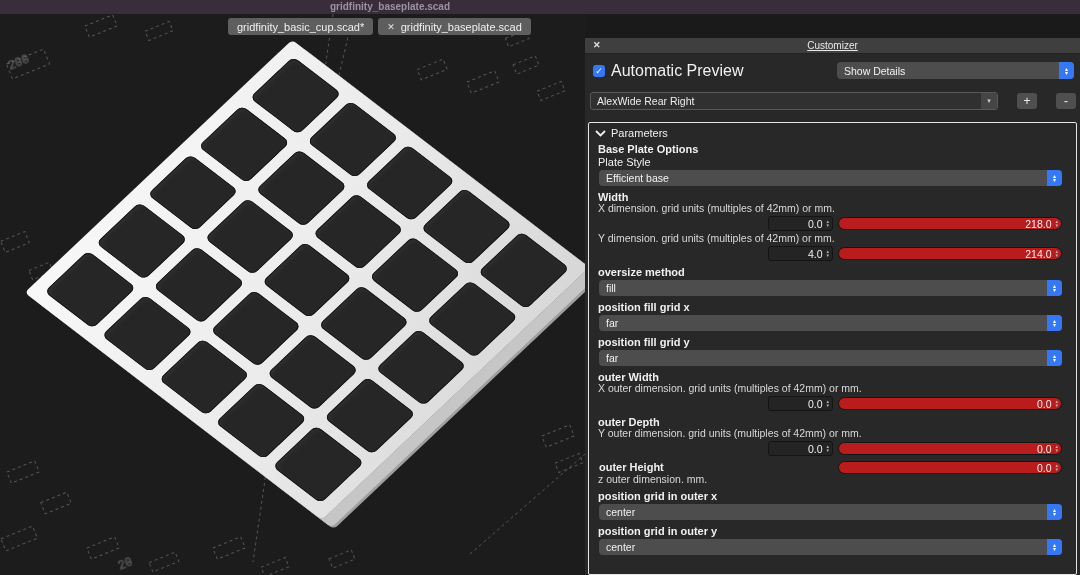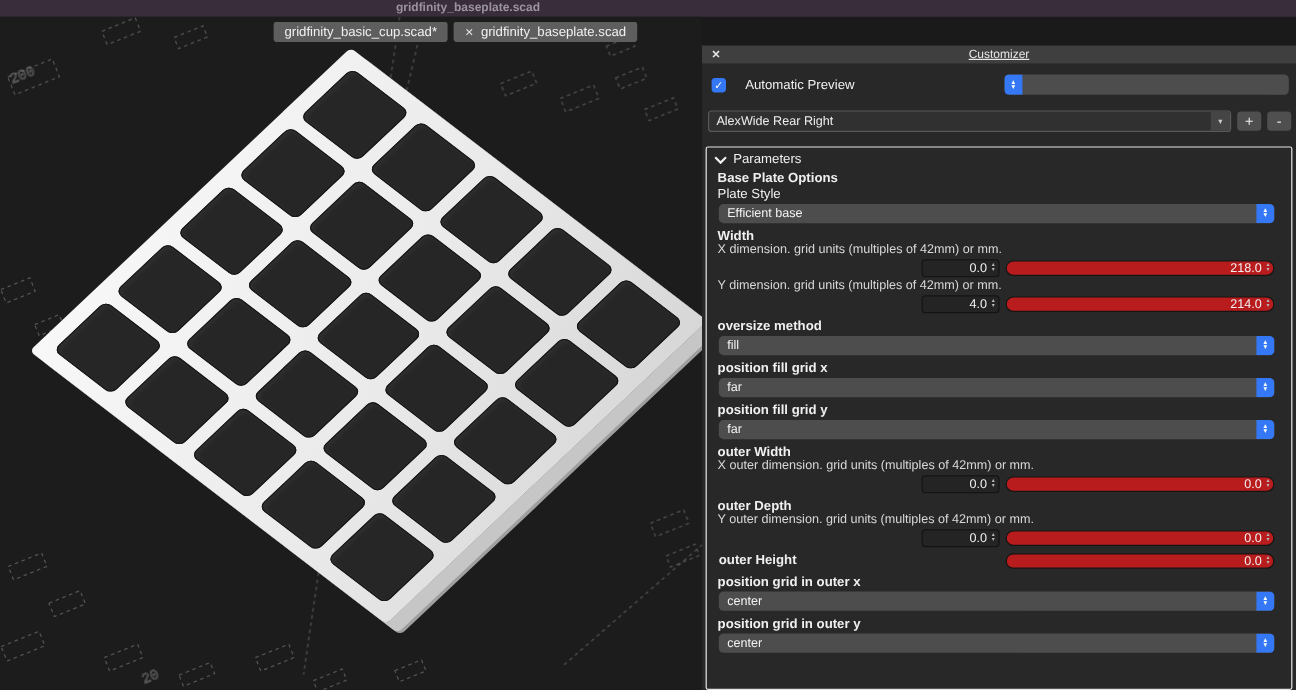--- a/index.html
+++ b/index.html
@@ -33,28 +33,28 @@
     display:flex;align-items:center;gap:6px;padding:0 9px;border-radius:3px;white-space:nowrap;
   }
   .tab-x{font-size:9px;color:#e0e0e0;}
   
   .panel{position:absolute;left:585px;top:38px;width:495px;height:537px;background:#282828;color:#f0f0f0;}
   .panel-header{position:relative;height:15px;background:#3f3f3f;border-bottom:1px solid #222;}
   .panel-close{position:absolute;left:8px;top:0;font-size:9px;line-height:15px;color:#e5e5e5;font-weight:bold;}
   .panel-title{text-align:center;font-size:10px;line-height:15px;color:#e8e8e8;text-decoration:underline;}
   .row-preview{position:absolute;left:8px;right:6px;top:24px;height:17px;display:flex;align-items:center;}
   .checkbox{width:12px;height:12px;border-radius:3px;background:#3478f6;display:flex;align-items:center;justify-content:center;font-size:9px;color:#fff;}
-  .cb-label{margin-left:16px;font-size:11px;}
+  .cb-label{margin-left:6px;font-size:16px;}
   .spacer{flex:1;}
   .select{height:16px;background:#4d4d4d;border-radius:4px;display:flex;align-items:center;overflow:hidden;}
   .select .sel-val{flex:1;padding-left:7px;font-size:10.5px;color:#f2f2f2;white-space:nowrap;overflow:hidden;}
   .select .sel-cap{width:15px;height:100%;background:#3478f6;display:flex;flex-direction:column;align-items:center;justify-content:center;color:#fff;}
   .select .sel-cap span{font-size:6px;line-height:4px;}
   .details-select{width:237px;height:17px;}
-  .row-preset{position:absolute;left:5px;right:4px;top:54px;height:18px;display:flex;gap:5px;}
+  .row-preset{position:absolute;left:5px;right:4px;top:54px;height:18px;display:flex;gap:19px;}
   .combo{flex:1;height:18px;background:#303030;border:1px solid #585858;border-radius:3px;display:flex;align-items:center;box-sizing:border-box;overflow:hidden;}
   .combo .combo-val{flex:1;padding-left:6px;font-size:10.5px;color:#ededed;white-space:nowrap;}
   .combo .combo-cap{width:16px;height:100%;background:#454545;display:flex;align-items:center;justify-content:center;color:#ccc;font-size:7px;}
   .sq-btn{width:20px;height:16px;margin-top:1px;background:#4f4f4f;border-radius:3px;color:#ececec;font-size:12px;line-height:16px;text-align:center;}
   
   .params{position:absolute;left:3px;right:3px;top:84px;bottom:0;border:1px solid #e5e5e5;border-radius:2px;overflow:hidden;}
   .params-header{display:flex;align-items:center;gap:5px;padding:4px 6px 2px 6px;}
   .params-header .ph-label{font-size:11px;color:#f0f0f0;}
   .plist{padding:0 0 0 9px;}
   .p-group{font-size:11px;font-weight:bold;line-height:13px;margin-top:2px;}
@@ -159,20 +159,21 @@
     <div class="panel-title">Customizer</div>
   </div>
 
   <div class="row-preview">
     <span class="checkbox">
       <span>✓</span>
     </span>
     <span class="cb-label">Automatic Preview</span>
     <span class="spacer"></span>
     <div class="select details-select">
+      <span class="sel-val">Show Details</span>
       <span class="sel-cap">
         <span>▴</span>
           <span>▾</span>
       </span>
     </div>
   </div>
 
   <div class="row-preset">
     <div class="combo">
       <span class="combo-val">AlexWide Rear Right</span>
@@ -307,20 +308,21 @@
         <div class="p-nameslider">
           <div class="p-name">outer Height</div>
           <div class="sliderpill">
             <span class="num-val">0.0</span>
             <span class="stepper">
               <span>▴</span>
               <span>▾</span>
             </span>
           </div>
         </div>
+        <div class="p-desc">z outer dimension. mm.</div>
         <div class="p-name">position grid in outer x</div>
         <div class="p-selectwrap">
           <div class="select">
             <span class="sel-val">center</span>
             <span class="sel-cap">
               <span>▴</span>
               <span>▾</span>
             </span>
           </div>
         </div>

